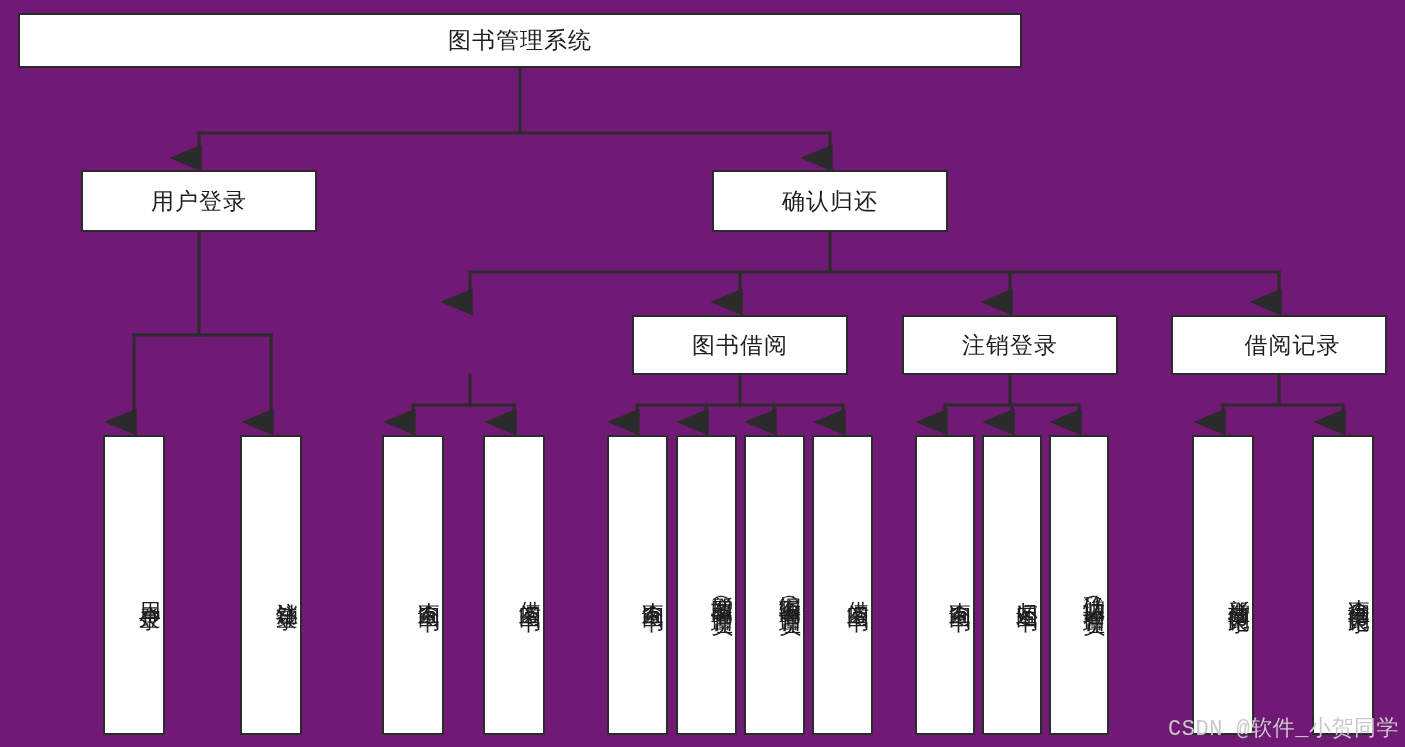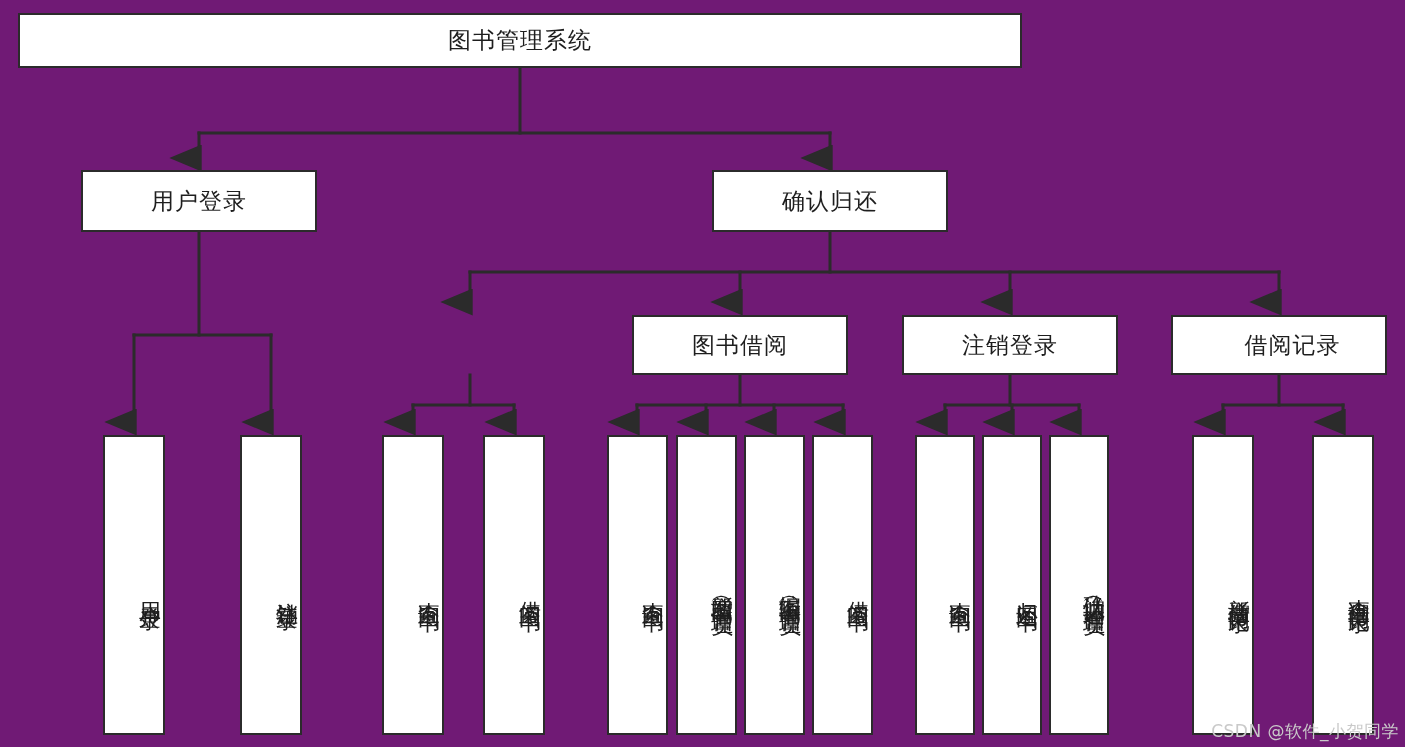--- a/index.html
+++ b/index.html
@@ -48,24 +48,25 @@
   }
   .node.vert > span{
     display:block;
     writing-mode:vertical-rl;
     text-orientation:upright;
   }
   #watermark{
     position:absolute;
     right:6px;
     bottom:4px;
-    font-size:17px;
+    font-size:22px;
     color:#c9c9c9;
     letter-spacing:0.5px;
     white-space:nowrap;
+    font-family:Liberation Mono, monospace;
   }
 </style>
 </head>
 <body>
 
 <div id="stage">
 
   <svg id="wires" viewBox="0 0 1405 747" xmlns="http://www.w3.org/2000/svg">
     <defs>
       <marker id="arw" viewBox="0 0 10 12" refX="5" refY="11" markerWidth="8" markerHeight="10" orient="auto-start-reverse">

